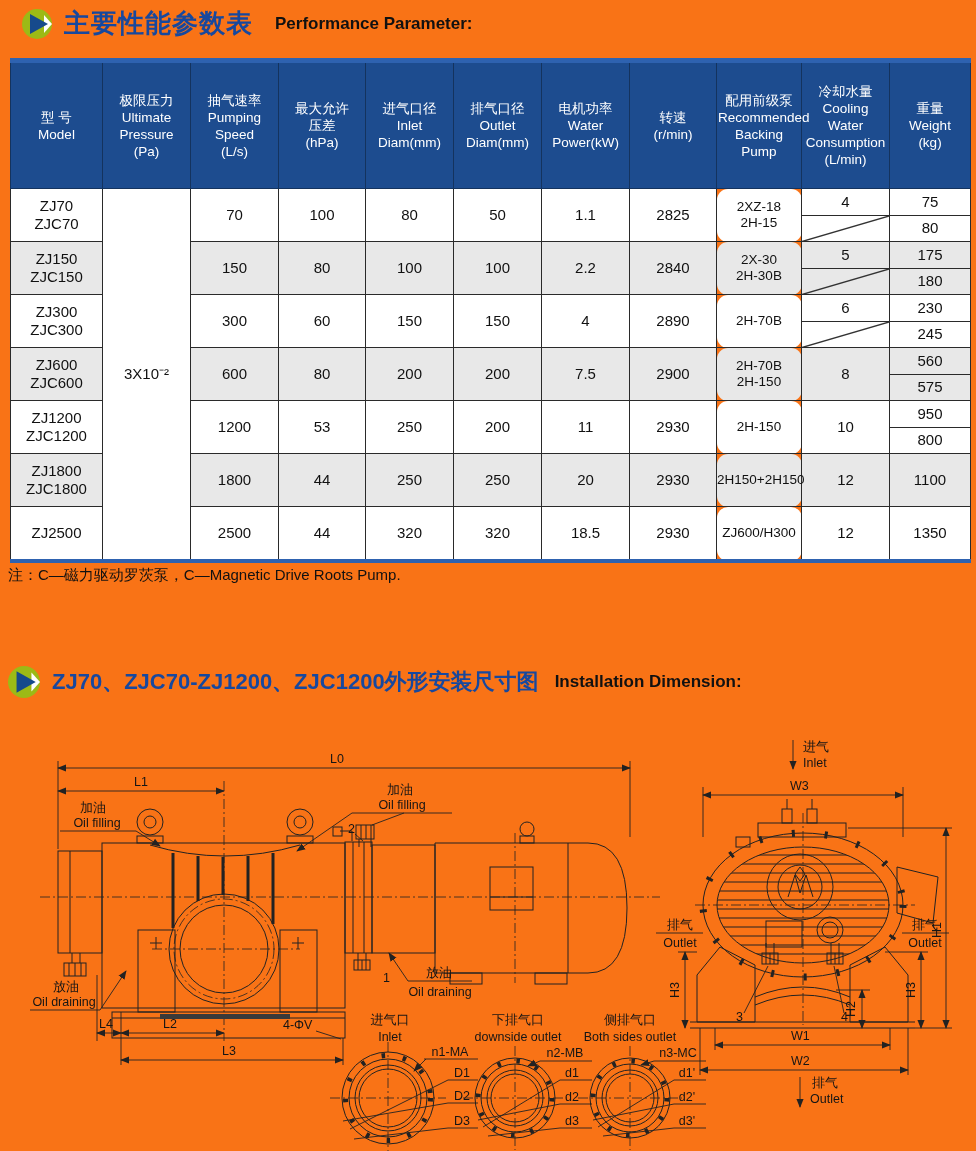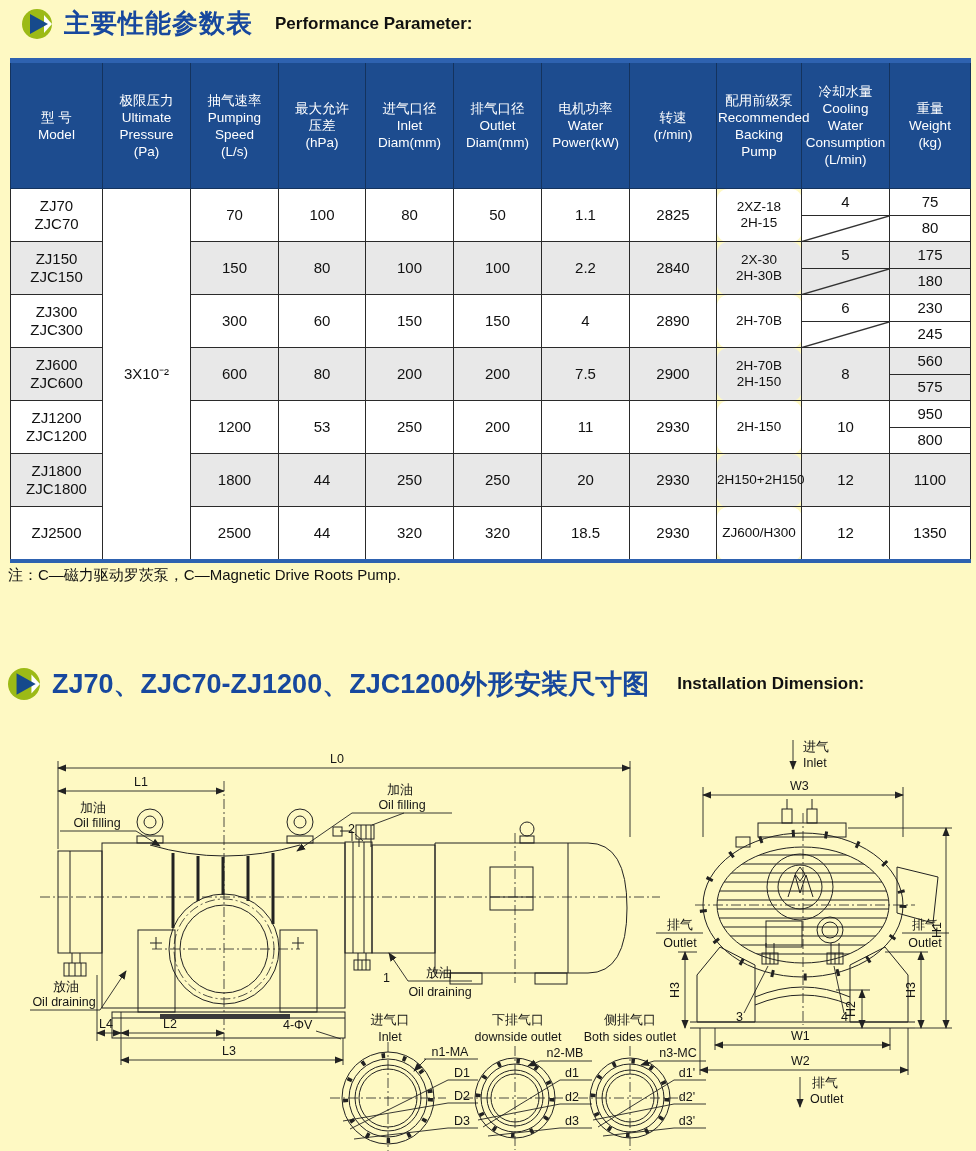--- a/index.html
+++ b/index.html
@@ -1,27 +1,27 @@
 <!DOCTYPE html>
 <html><head>
 <meta charset="utf-8">
 <style>
   html,body{margin:0;padding:0;background:#fff;}
-  .page{position:relative;width:976px;height:1151px;background:#fef9c3;
+  .page{position:relative;width:976px;height:1151px;background:#f97316;
         font-family:"Liberation Sans",sans-serif;overflow:hidden;color:#111;}
   .sec-title{position:absolute;display:flex;align-items:center;}
   .bullet{flex:0 0 auto;margin-right:12px;}
   .t-cn{font-weight:bold;color:#17489e;letter-spacing:1px;}
   .t-en{font-weight:bold;color:#111;margin-left:22px;}
   .t1{left:22px;top:6px;}
   .t1 .t-cn{font-size:26px;}
   .t1 .t-en{font-size:17px;}
   .t2{left:8px;top:666px;}
-  .t2 .t-cn{font-size:27px;letter-spacing:0;}
-  .t2 .t-en{font-size:17px;margin-left:28px;}
+  .t2 .t-cn{font-size:22px;letter-spacing:0;}
+  .t2 .t-en{font-size:17px;margin-left:16px;}
   table.perf{position:absolute;left:10px;top:58px;width:956px;border-collapse:collapse;
         table-layout:fixed;border-bottom:4px solid #2e62b0;}
   table.perf th{background:#1d4c8f;color:#fff;font-weight:normal;font-size:13.5px;line-height:17px;
         white-space:pre-line;height:125px;vertical-align:middle;padding:0 1px;
         border:1px solid #14335e;border-top:5px solid #2e62b0;}
   table.perf td{border:1px solid #2a2a2a;text-align:center;vertical-align:middle;
         font-size:15px;height:52px;padding:0;white-space:pre-line;line-height:18px;background:#fff;}
   table.perf tr.alt td{background:#e8e8e8;}
   table.perf td.merged{background:#fff;font-size:15px;}
   table.perf td.backing{font-size:13.5px;line-height:16px;border-radius:11px;}

